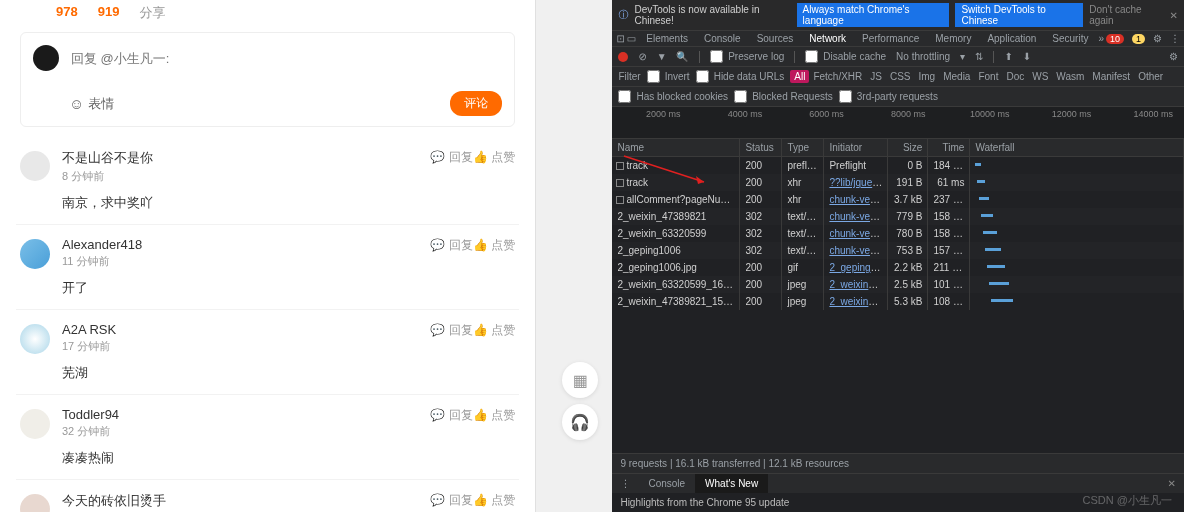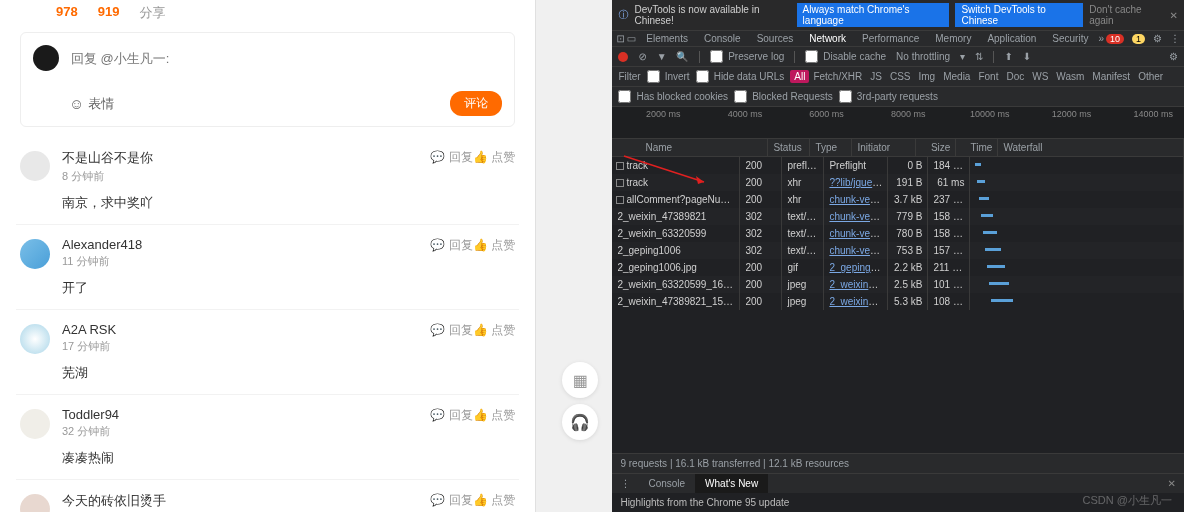--- a/index.html
+++ b/index.html
@@ -54,21 +54,21 @@
     
     .dt-filter { display: flex; align-items: center; gap: 6px; padding: 3px 6px; background: #292a2c; border-bottom: 1px solid #3a3a3a; font-size: 10px; color: #9aa0a6; flex-wrap: wrap; }
     .dt-f-btn { padding: 1px 4px; cursor: pointer; }
     .dt-f-btn.active { background: #be185d; color: #fff; border-radius: 2px; }
     
     .dt-timeline { height: 32px; background: #1e1f21; border-bottom: 1px solid #3a3a3a; position: relative; }
     .dt-time-labels { display: flex; position: absolute; top: 2px; width: 100%; font-size: 9px; color: #888; }
     .dt-time-labels span { flex: 1; text-align: center; margin-left: 20px; }
     
     .dt-table { flex: 1; overflow: auto; }
-    .dt-head { display: flex; background: #292a2c; border-bottom: 1px solid #3a3a3a; font-size: 10px; color: #9aa0a6; padding-left: 28px; }
+    .dt-head { display: flex; background: #292a2c; border-bottom: 1px solid #3a3a3a; font-size: 10px; color: #9aa0a6; }
     .dt-head > div, .dt-row > div { padding: 3px 5px; border-right: 1px solid #3a3a3a; overflow: hidden; white-space: nowrap; text-overflow: ellipsis; }
     .col-name { width: 128px; }
     .col-status { width: 42px; }
     .col-type { width: 42px; }
     .col-init { width: 64px; }
     .col-size { width: 40px; text-align: right; }
     .col-time { width: 42px; text-align: right; }
     .col-wf { flex: 1; }
     .dt-row { display: flex; font-size: 10px; color: #d0d0d0; }
     .dt-row:nth-child(even) { background: #232427; }

